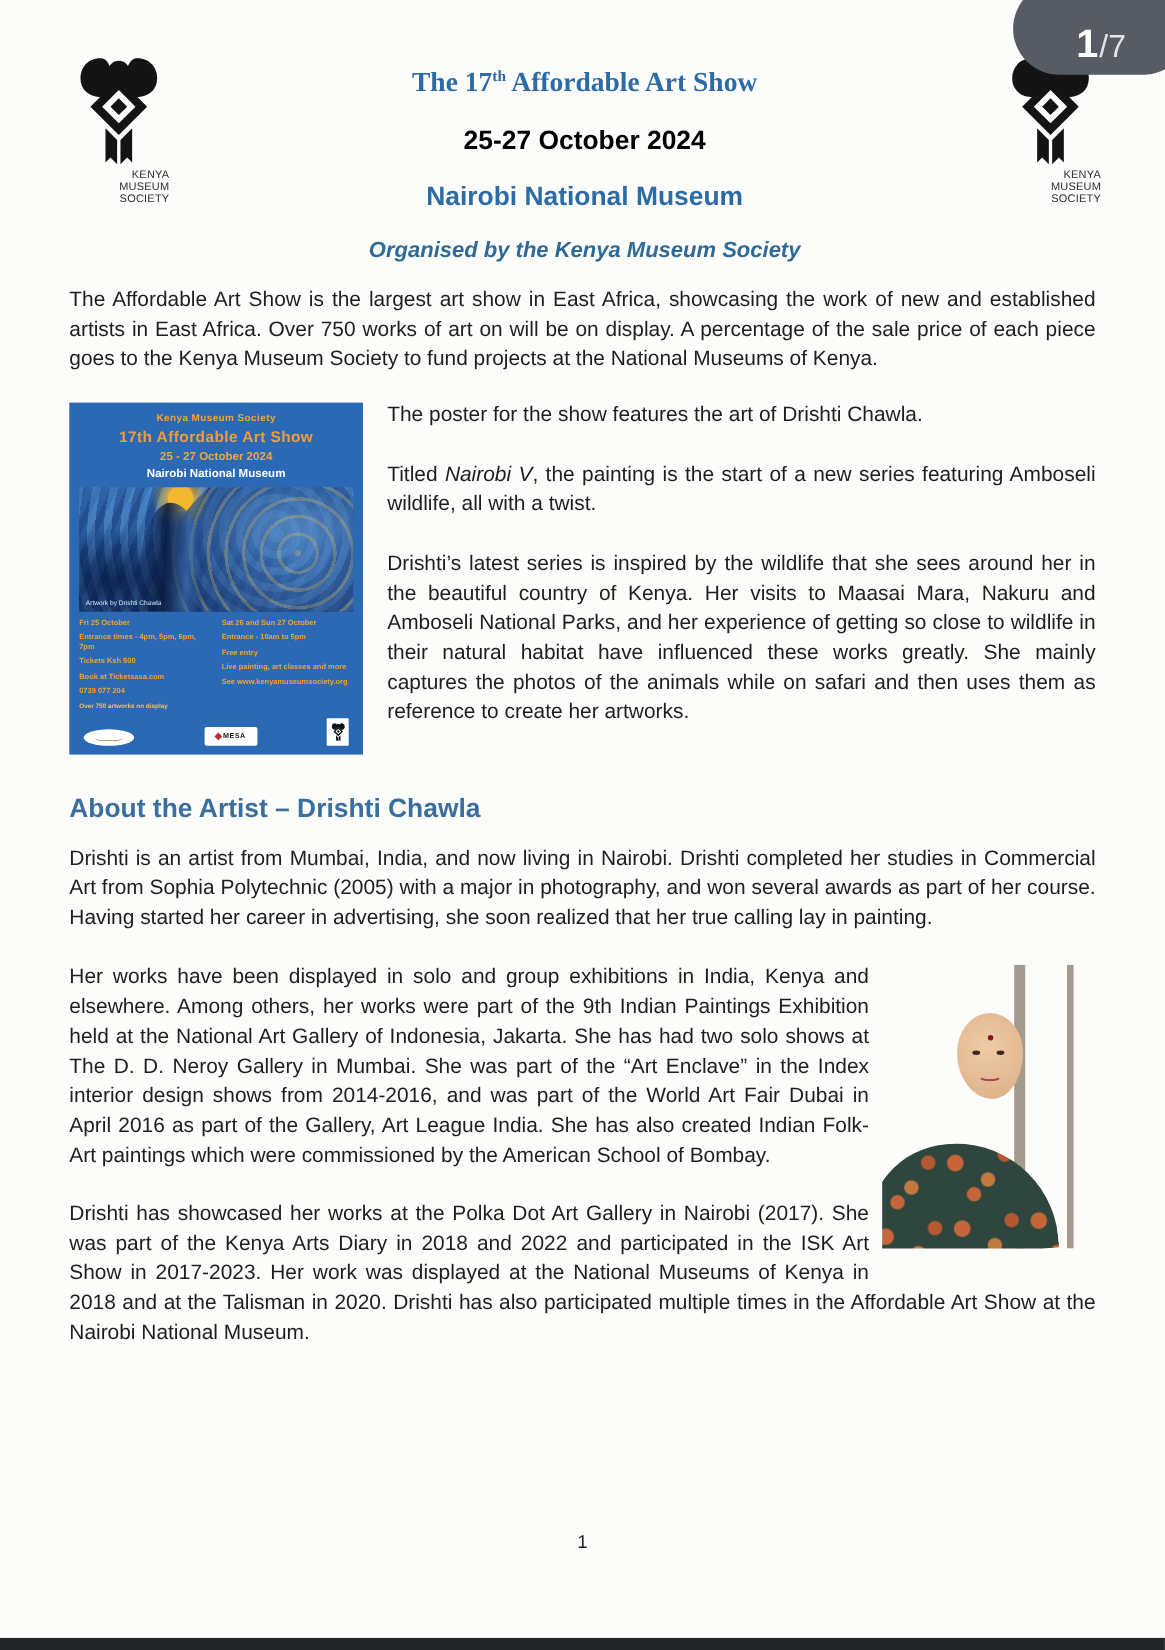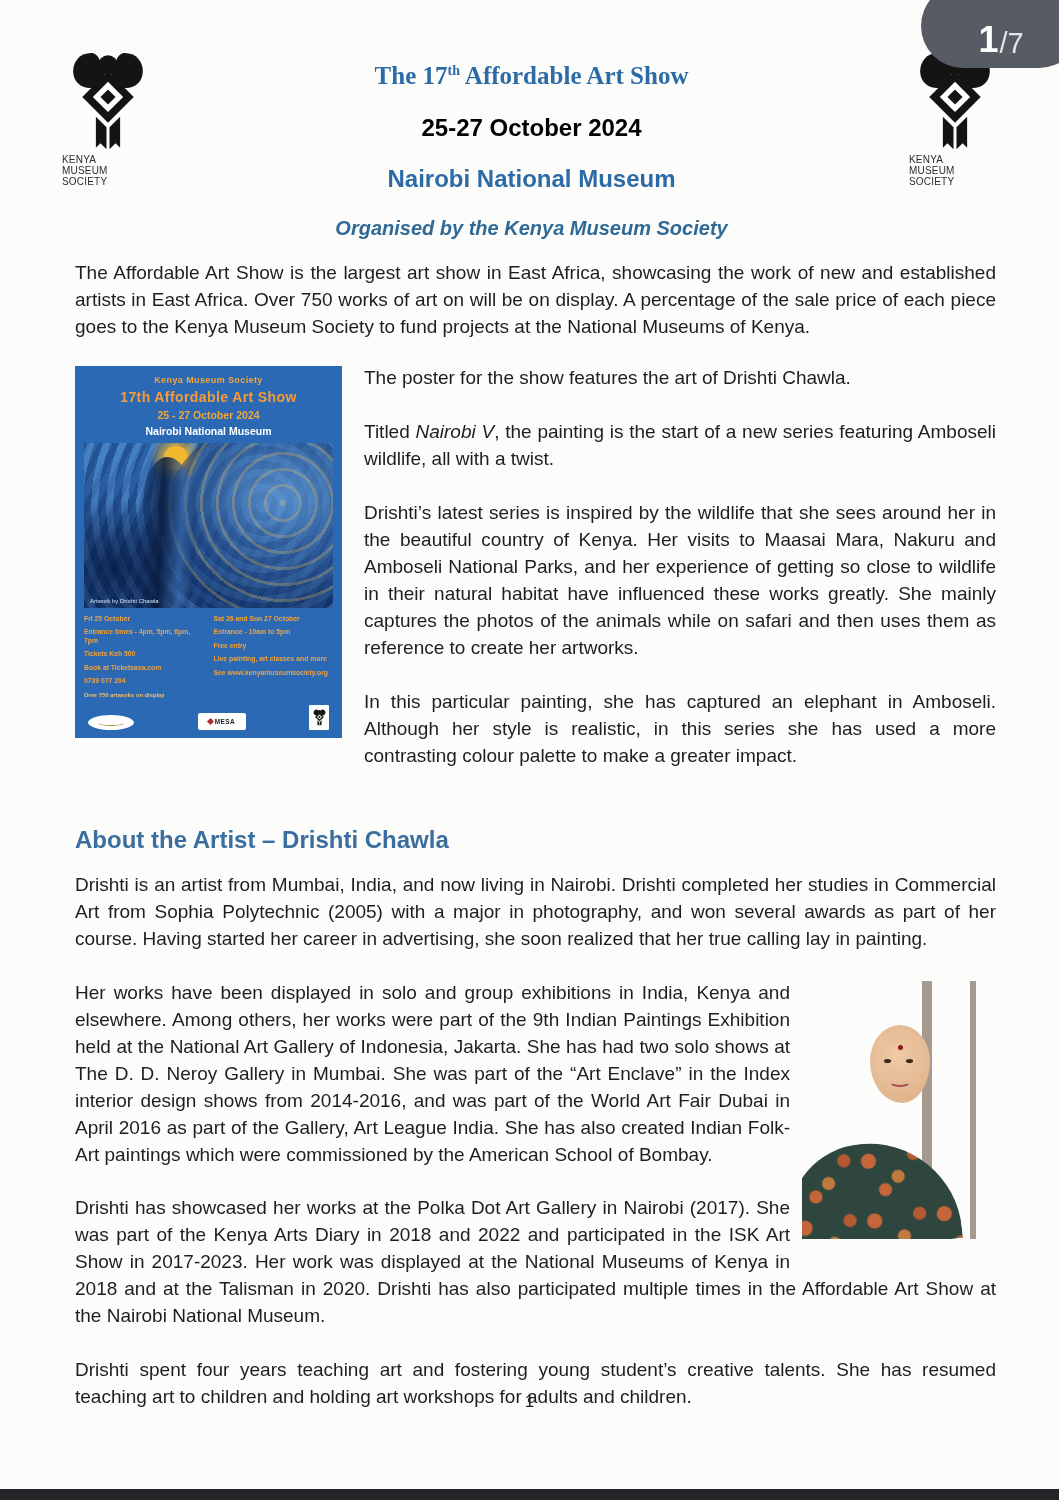--- a/index.html
+++ b/index.html
@@ -4,52 +4,52 @@
 <style>
   html,body{margin:0;padding:0;}
   body{
     width:1059px;height:1500px;
     background:#fcfcfa;
     font-family:"Liberation Sans",sans-serif;
     color:#1e1e1e;
     position:relative;
     overflow:hidden;
   }
-  .content{padding:0 63px;margin-left:12px;}
+  .content{padding:0 63px;}
   
   .page-badge{
     position:absolute;top:-16px;right:-22px;
     width:160px;height:84px;
     background:#575b64;
     border-radius:42px;
     display:flex;align-items:flex-end;justify-content:center;
     padding-bottom:10px;box-sizing:border-box;
     z-index:5;
   }
   .page-badge .big{color:#ffffff;font-size:36px;font-weight:bold;line-height:1;}
   .page-badge .small{color:#e3e4e6;font-size:29px;line-height:1;margin-left:1px;}
   
   .header{display:flex;align-items:flex-start;padding:50px 58px 0 62px;}
-  .logo-block{width:92px;flex:0 0 auto;text-align:left;}
+  .logo-block{width:92px;flex:0 0 auto;text-align:right;}
   .logo-block svg{display:block;margin:0 auto;}
   .logo-caption{margin-top:4px;font-size:10px;line-height:11px;color:#2c2c2c;letter-spacing:.2px;}
   .titles{flex:1;text-align:center;padding-top:12px;}
   .doc-title{font-size:25px;font-weight:bold;color:#2d6ba6;font-family:Liberation Serif, serif;}
   .doc-title sup{font-size:14px;}
   .doc-date{font-size:24px;font-weight:bold;color:#000000;margin-top:24px;}
   .doc-venue{font-size:24px;font-weight:bold;color:#2d6ba6;margin-top:23px;}
   .doc-org{font-size:20px;font-weight:bold;color:#2f6a96;margin-top:24px;font-style:italic;}
   
   .para{font-size:19px;line-height:27px;text-align:justify;}
   .intro{margin-top:19px;}
   h2.section{font-size:24px;font-weight:bold;color:#3a6e9e;margin:30px 0 0 0;}
   
   .poster-wrap{margin-top:24px;overflow:visible;}
   .poster{
-    float:left;width:267px;height:372px;margin:2px 22px 6px 0;
+    float:left;width:267px;height:320px;margin:2px 22px 6px 0;
     background:#2b69b4;box-sizing:border-box;
     padding:9px 9px 7px;display:flex;flex-direction:column;
   }
   .p-org{color:#f2a53d;font-size:9px;font-weight:bold;text-align:center;letter-spacing:.4px;}
   .p-title{color:#f59c38;font-size:14px;font-weight:bold;text-align:center;margin-top:4px;letter-spacing:.4px;}
   .p-date{color:#f2a53d;font-size:10.5px;font-weight:bold;text-align:center;margin-top:4px;}
   .p-venue{color:#ffffff;font-size:10.5px;font-weight:bold;text-align:center;margin-top:4px;}
   .p-art{
     height:212px;margin-top:6px;position:relative;overflow:hidden;
     background:
@@ -234,21 +234,20 @@
           <svg width="13" height="17">
               <use href="#kms-logo"></use>
             </svg>
         </div>
       </div>
     </div>
     <div class="poster-paras">
       <p class="para">The poster for the show features the art of Drishti Chawla.</p>
       <p class="para"><span>Titled </span><i>Nairobi V</i><span>, the painting is the start of a new series featuring Amboseli wildlife, all with a twist.</span></p>
       <p class="para">Drishti’s latest series is inspired by the wildlife that she sees around her in the beautiful country of Kenya. Her visits to Maasai Mara, Nakuru and Amboseli National Parks, and her experience of getting so close to wildlife in their natural habitat have influenced these works greatly. She mainly captures the photos of the animals while on safari and then uses them as reference to create her artworks.</p>
-      <p class="para">In this particular painting, she has captured an elephant in Amboseli. Although her style is realistic, in this series she has used a more contrasting colour palette to make a greater impact.</p>
     </div>
     <div class="clear"></div>
   </div>
 
   <h2 class="section artist-heading">About the Artist – Drishti Chawla</h2>
 
   <p class="para bio-first">Drishti is an artist from Mumbai, India, and now living in Nairobi. Drishti completed her studies in Commercial Art from Sophia Polytechnic (2005) with a major in photography, and won several awards as part of her course. Having started her career in advertising, she soon realized that her true calling lay in painting.</p>
 
   <div class="bio-wrap">
     <div class="portrait">
@@ -260,17 +259,16 @@
       <div class="eye l"></div>
       <div class="eye r"></div>
       <div class="smile"></div>
       <div class="body"></div>
     </div>
     <p class="para" style="margin:0 0 26px 0">Her works have been displayed in solo and group exhibitions in India, Kenya and elsewhere. Among others, her works were part of the 9th Indian Paintings Exhibition held at the National Art Gallery of Indonesia, Jakarta. She has had two solo shows at The D. D. Neroy Gallery in Mumbai. She was part of the “Art Enclave” in the Index interior design shows from 2014-2016, and was part of the World Art Fair Dubai in April 2016 as part of the Gallery, Art League India. She has also created Indian Folk-Art paintings which were commissioned by the American School of Bombay.</p>
     <p class="para" style="margin:0">Drishti has showcased her works at the Polka Dot Art Gallery in Nairobi (2017). She was part of the Kenya Arts Diary in 2018 and 2022 and participated in the ISK Art Show in 2017-2023. Her work was displayed at the National Museums of Kenya in 2018 and at the Talisman in 2020. Drishti has also participated multiple times in the Affordable Art Show at the Nairobi National Museum.</p>
     <div class="clear"></div>
   </div>
 
-  <p class="para" style="margin-top:27px">Drishti spent four years teaching art and fostering young student’s creative talents. She has resumed teaching art to children and holding art workshops for adults and children.</p>
 </div>
 
 <div class="page-num">1</div>
 <div class="bottom-bar"></div>
 
 </body></html>

